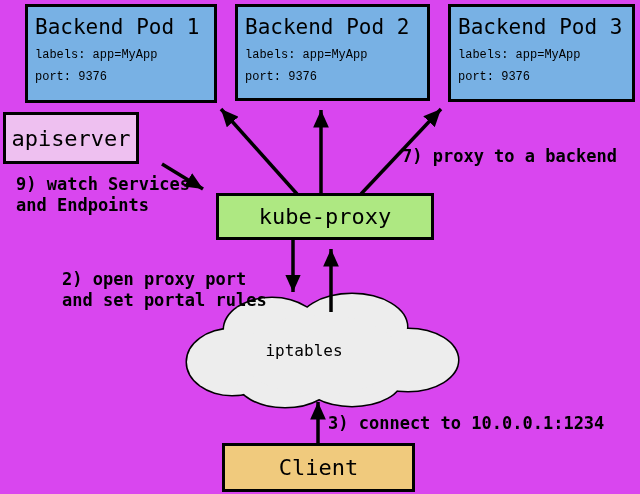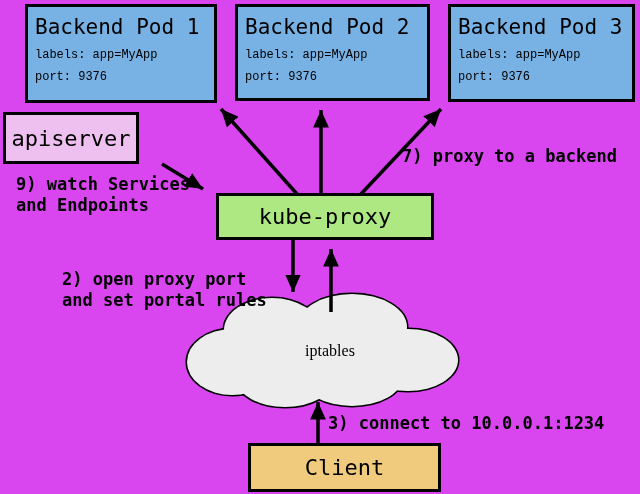--- a/index.html
+++ b/index.html
@@ -107,25 +107,25 @@
   </div>
 
   <div class="box titlebox" style="left: 3px; top: 112px; width: 136px; height: 52px; background-color: rgb(238, 192, 240);">
     <span>apiserver</span>
   </div>
 
   <div class="box titlebox" style="left: 216px; top: 193px; width: 218px; height: 47px; background-color: rgb(174, 232, 130);">
     <span>kube-proxy</span>
   </div>
 
-  <div class="box titlebox" style="left: 222px; top: 443px; width: 193px; height: 49px; background-color: rgb(240, 202, 125); margin-left: 26px;">
+  <div class="box titlebox" style="left: 222px; top: 443px; width: 193px; height: 49px; background-color: rgb(240, 202, 125);">
     <span>Client</span>
   </div>
 
-  <div class="cloud-label" style="left:260px; top:341px; width:140px;font-family:Liberation Serif, serif;">iptables</div>
+  <div class="cloud-label" style="left:234px; top:341px; width:140px;">iptables</div>
 
   <div class="annot" style="left:16px; top:174px;">9) watch Services
 and Endpoints</div>
   <div class="annot" style="left:62px; top:245px;margin-top:24px;">2) open proxy port
 and set portal rules</div>
   <div class="annot" style="left:328px; top:413px;">3) connect to 10.0.0.1:1234</div>
   <div class="annot" style="left:402px; top:146px;">7) proxy to a backend</div>
 
 </div>
 

